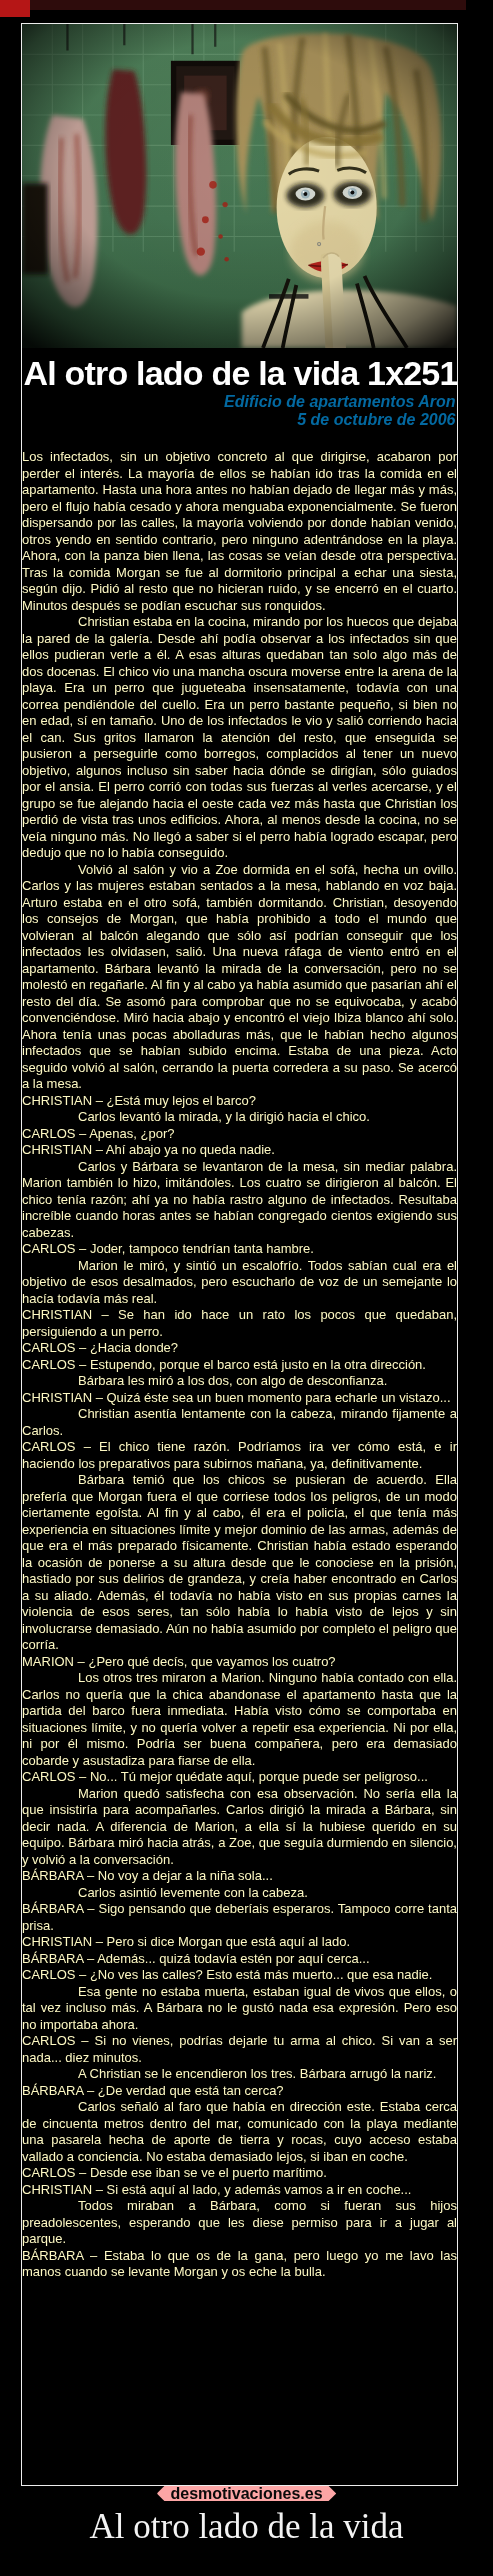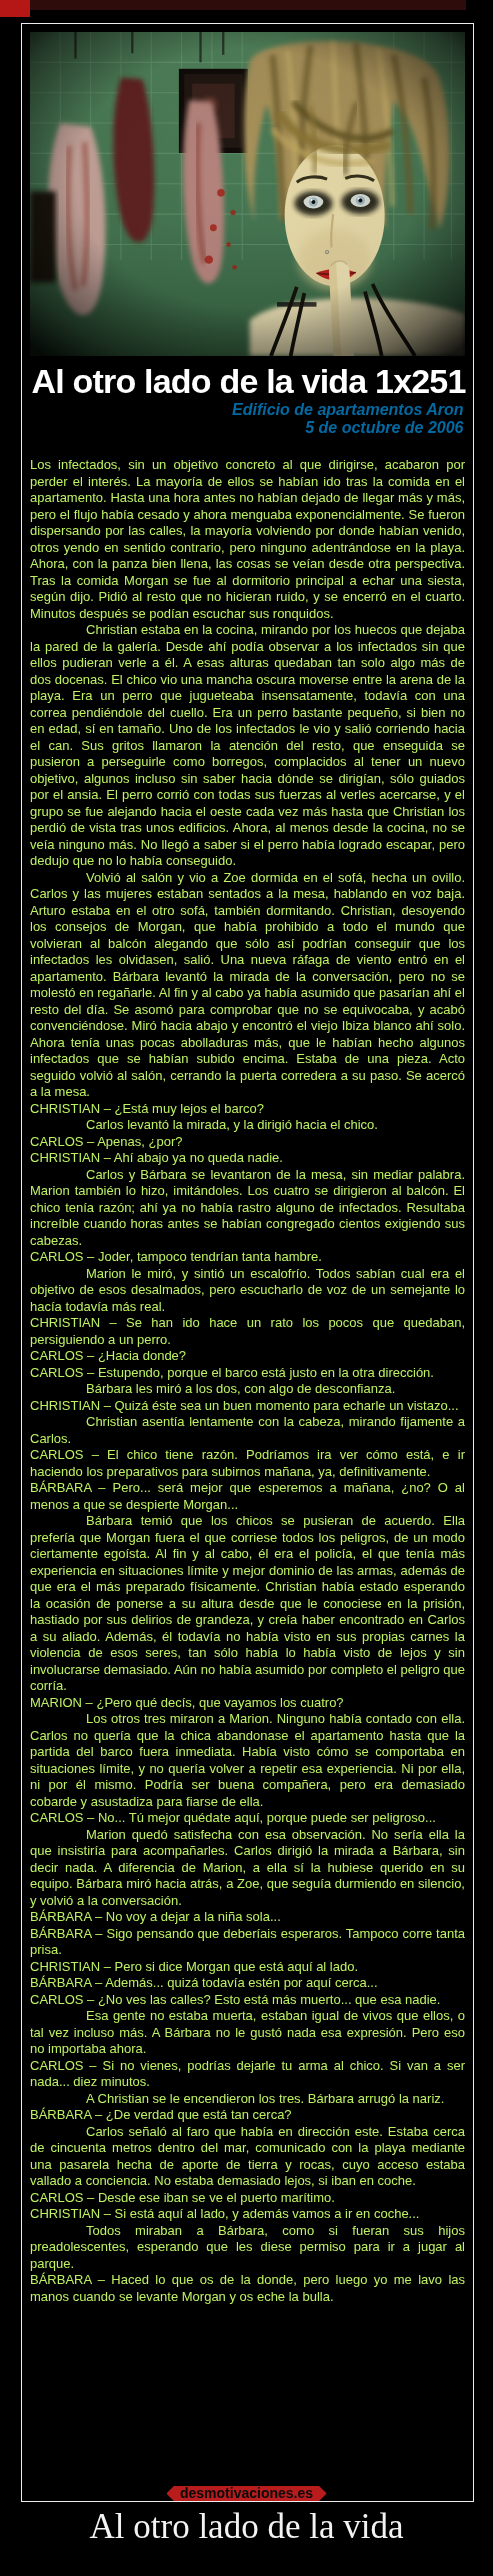--- a/index.html
+++ b/index.html
@@ -7,41 +7,41 @@
     width:493px;height:2576px;position:relative;overflow:hidden;
     background:#000;font-family:"Liberation Sans",sans-serif;
   }
   
   .top-strip{position:absolute;left:0;top:0;width:493px;height:20px;}
   .ts-red{position:absolute;left:0;top:0;width:30px;height:16.7px;background:#b51616;}
   .ts-band{position:absolute;left:30px;top:0;width:436px;height:10px;background:#2e0c0c;}
   
   .frame{
     position:absolute;left:21px;top:23px;width:435px;height:2461px;
-    border:1.5px solid #ededed;background:#000;padding:8px;overflow:hidden;
+    border:1.5px solid #ededed;background:#000;padding:0;overflow:hidden;
   }
   .photo{display:block;width:435px;height:324px;background:#3f6b47;}
   .title{
     font-weight:bold;font-size:34px;line-height:1.04;color:#ffffff;
     margin:7.6px 0 0 1.5px;letter-spacing:-0.8px;white-space:nowrap;
   }
   .subtitle{
     text-align:right;font-style:italic;font-weight:bold;font-size:16px;
     line-height:1.13;color:#0369a1;margin:2.3px 1.5px 0 0;
   }
   .story{
-    margin-top:20px;color:#bef264;font-size:13px;line-height:16.5px;
+    margin-top:20px;color:#fef9c3;font-size:13px;line-height:16.5px;
     text-align:justify;
   }
   .story p{margin:0;}
   .story p.indent{text-indent:56px;}
   
   .ribbon{
     position:absolute;left:50%;transform:translateX(-50%);top:2486px;height:15px;
-    background:#b91c1c;color:#0a0a0a;font-weight:bold;font-size:14px;line-height:15px;
+    background:#fca5a5;color:#0a0a0a;font-weight:bold;font-size:16px;line-height:15px;
     padding:0 13.7px;
     clip-path:polygon(7.6px 0,calc(100% - 7.6px) 0,100% 50%,calc(100% - 7.6px) 100%,7.6px 100%,0 50%);
   }
   .caption{
     position:absolute;left:0;top:2508px;width:493px;text-align:center;
     font-family:"Liberation Serif",serif;font-size:35px;line-height:1.1;color:#f3f3f3;
   }
 </style>
 </head>
 <body>
@@ -186,39 +186,39 @@
       <p class="para indent">Carlos y Bárbara se levantaron de la mesa, sin mediar palabra. Marion también lo hizo, imitándoles. Los cuatro se dirigieron al balcón. El chico tenía razón; ahí ya no había rastro alguno de infectados. Resultaba increíble cuando horas antes se habían congregado cientos exigiendo sus cabezas.</p>
       <p class="para">CARLOS – Joder, tampoco tendrían tanta hambre.</p>
       <p class="para indent">Marion le miró, y sintió un escalofrío. Todos sabían cual era el objetivo de esos desalmados, pero escucharlo de voz de un semejante lo hacía todavía más real.</p>
       <p class="para">CHRISTIAN – Se han ido hace un rato los pocos que quedaban, persiguiendo a un perro.</p>
       <p class="para">CARLOS – ¿Hacia donde?</p>
       <p class="para">CARLOS – Estupendo, porque el barco está justo en la otra dirección.</p>
       <p class="para indent">Bárbara les miró a los dos, con algo de desconfianza.</p>
       <p class="para">CHRISTIAN – Quizá éste sea un buen momento para echarle un vistazo...</p>
       <p class="para indent">Christian asentía lentamente con la cabeza, mirando fijamente a Carlos.</p>
       <p class="para">CARLOS – El chico tiene razón. Podríamos ira ver cómo está, e ir haciendo los preparativos para subirnos mañana, ya, definitivamente.</p>
-      <p class="para">BÁRBARA – Pero... será mejor que esperemos a mañana, ¿no? O al menos a que se despierte Morgan...</p>
       <p class="para indent">Bárbara temió que los chicos se pusieran de acuerdo. Ella prefería que Morgan fuera el que corriese todos los peligros, de un modo ciertamente egoísta. Al fin y al cabo, él era el policía, el que tenía más experiencia en situaciones límite y mejor dominio de las armas, además de que era el más preparado físicamente. Christian había estado esperando la ocasión de ponerse a su altura desde que le conociese en la prisión, hastiado por sus delirios de grandeza, y creía haber encontrado en Carlos a su aliado. Además, él todavía no había visto en sus propias carnes la violencia de esos seres, tan sólo había lo había visto de lejos y sin involucrarse demasiado. Aún no había asumido por completo el peligro que corría.</p>
       <p class="para">MARION – ¿Pero qué decís, que vayamos los cuatro?</p>
       <p class="para indent">Los otros tres miraron a Marion. Ninguno había contado con ella. Carlos no quería que la chica abandonase el apartamento hasta que la partida del barco fuera inmediata. Había visto cómo se comportaba en situaciones límite, y no quería volver a repetir esa experiencia. Ni por ella, ni por él mismo. Podría ser buena compañera, pero era demasiado cobarde y asustadiza para fiarse de ella.</p>
       <p class="para">CARLOS – No... Tú mejor quédate aquí, porque puede ser peligroso...</p>
       <p class="para indent">Marion quedó satisfecha con esa observación. No sería ella la que insistiría para acompañarles. Carlos dirigió la mirada a Bárbara, sin decir nada. A diferencia de Marion, a ella sí la hubiese querido en su equipo. Bárbara miró hacia atrás, a Zoe, que seguía durmiendo en silencio, y volvió a la conversación.</p>
       <p class="para">BÁRBARA – No voy a dejar a la niña sola...</p>
+      <p class="para indent">Carlos asintió levemente con la cabeza.</p>
       <p class="para">BÁRBARA – Sigo pensando que deberíais esperaros. Tampoco corre tanta prisa.</p>
       <p class="para">CHRISTIAN – Pero si dice Morgan que está aquí al lado.</p>
       <p class="para">BÁRBARA – Además... quizá todavía estén por aquí cerca...</p>
       <p class="para">CARLOS – ¿No ves las calles? Esto está más muerto... que esa nadie.</p>
       <p class="para indent">Esa gente no estaba muerta, estaban igual de vivos que ellos, o tal vez incluso más. A Bárbara no le gustó nada esa expresión. Pero eso no importaba ahora.</p>
       <p class="para">CARLOS – Si no vienes, podrías dejarle tu arma al chico. Si van a ser nada... diez minutos.</p>
       <p class="para indent">A Christian se le encendieron los tres. Bárbara arrugó la nariz.</p>
       <p class="para">BÁRBARA – ¿De verdad que está tan cerca?</p>
       <p class="para indent">Carlos señaló al faro que había en dirección este. Estaba cerca de cincuenta metros dentro del mar, comunicado con la playa mediante una pasarela hecha de aporte de tierra y rocas, cuyo acceso estaba vallado a conciencia. No estaba demasiado lejos, si iban en coche.</p>
       <p class="para">CARLOS – Desde ese iban se ve el puerto marítimo.</p>
       <p class="para">CHRISTIAN – Si está aquí al lado, y además vamos a ir en coche...</p>
       <p class="para indent">Todos miraban a Bárbara, como si fueran sus hijos preadolescentes, esperando que les diese permiso para ir a jugar al parque.</p>
-      <p class="para">BÁRBARA – Haced lo que os de la donde, pero luego yo me lavo las manos cuando se levante Morgan y os eche la bulla.</p>
+      <p class="para">BÁRBARA – Estaba lo que os de la gana, pero luego yo me lavo las manos cuando se levante Morgan y os eche la bulla.</p>
     </div>
 </div>
 
 <div class="ribbon">desmotivaciones.es</div>
 
 <div class="caption">Al otro lado de la vida</div>
 
 
 </body></html>

